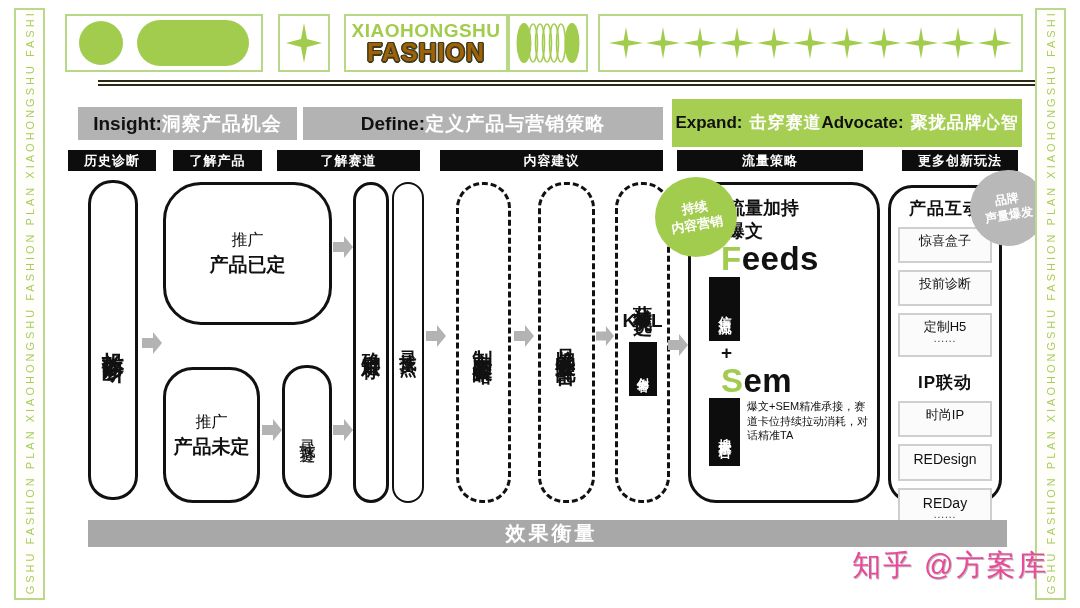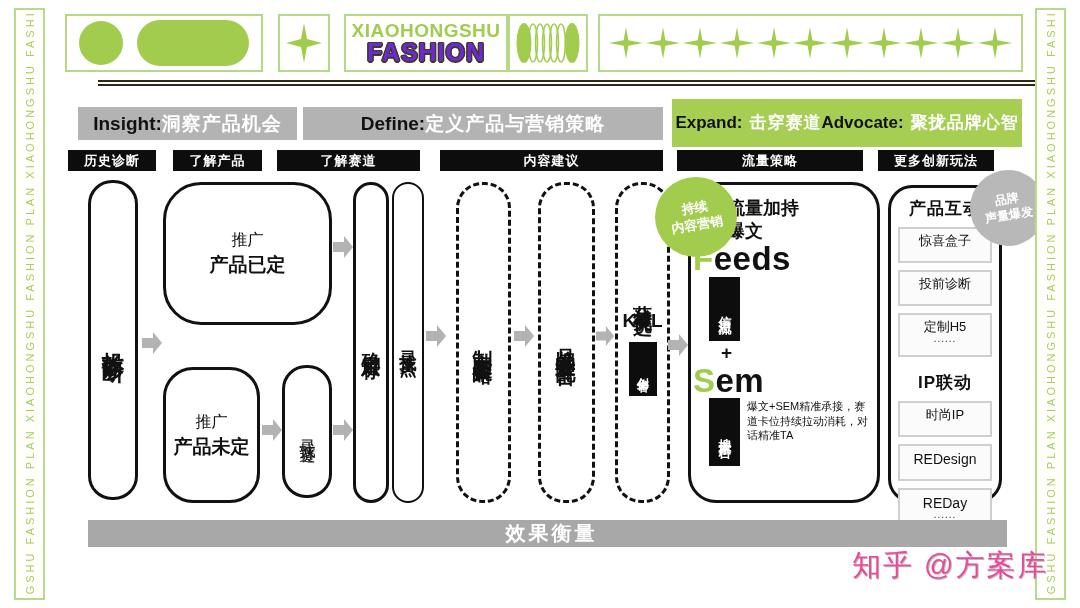--- a/index.html
+++ b/index.html
@@ -24,21 +24,21 @@
   }
 
   
   .bbox { top:14px; height:58px; border:2px solid #b7d884; background:#fff;
           display:flex; align-items:center; justify-content:center; }
   .circle-deco { width:44px; height:44px; border-radius:50%; background:#a2cc4d; }
   .pill-deco { width:112px; height:46px; border-radius:23px; background:#a2cc4d; margin-left:14px; }
   .brand-box { flex-direction:column; line-height:1; }
   .brand-top { color:#a2cc4d; font-weight:bold; font-size:19px; letter-spacing:0.5px; }
   .brand-bottom {
-    font-weight:bold; font-size:25px; letter-spacing:1px; color:#6d28d9;
+    font-weight:bold; font-size:25px; letter-spacing:1px; color:#a16207;
     text-shadow:-1.5px 0 #3f3d20, 1.5px 0 #3f3d20, 0 -1.5px #3f3d20, 0 1.5px #3f3d20,
                 -1px -1px #3f3d20, 1px 1px #3f3d20, -1px 1px #3f3d20, 1px -1px #3f3d20;
   }
   .stars-row { display:flex; width:100%; justify-content:space-around; align-items:center; padding:0 8px; }
 
   .divider { left:98px; top:80px; width:937px; height:6px;
              border-top:2px solid #2e2817; border-bottom:2px solid #2e2817; }
 
   
   .phase { display:flex; align-items:center; justify-content:center; }
@@ -69,21 +69,21 @@
   .kol-col { flex-direction:column; }
   .black-tag { background:#0d0d0d; color:#fff; display:flex; align-items:center;
                justify-content:center; }
   .creator-tag { width:28px; height:54px; font-size:12px; font-weight:bold;
                  writing-mode:vertical-rl; letter-spacing:1px; margin-top:10px; }
 
   
   .traffic-box { left:688px; top:182px; width:192px; height:321px;
                  border:3px solid #111; border-radius:28px; background:#fff; }
   .traffic-title { margin-top:12px; text-align:left; font-weight:bold; font-size:18px; line-height:1.25; }
-  .word { font-size:33px; font-weight:bold; margin-left:2px; line-height:1.05; letter-spacing:0.5px; }
+  .word { font-size:33px; font-weight:bold; margin-left:30px; line-height:1.05; letter-spacing:0.5px; }
   .word .lead { color:#a2cc4d; }
   .ad-row { display:flex; gap:7px; padding-left:18px; padding-right:6px; align-items:flex-start; }
   .ad-tag { width:31px; height:64px; font-size:13px; font-weight:bold;
             writing-mode:vertical-rl; letter-spacing:2px; flex:none; }
   .ad-desc { font-size:11px; line-height:1.32; padding-top:1px; }
   .plus { font-size:19px; font-weight:bold; margin:2px 0 0 30px; line-height:1.1; }
 
   
   .badge { border-radius:50%; color:#fff; font-weight:bold; display:flex;
            align-items:center; justify-content:center; text-align:center; z-index:3; }
@@ -198,21 +198,21 @@
     <span class="phase-en">Advocate:</span>
     <span class="phase-zh">聚拢品牌心智</span>
   </div>
 </div>
 
 <div class="abs tab" style="left:68px;width:88px">历史诊断</div>
 <div class="abs tab" style="left:173px;width:89px">了解产品</div>
 <div class="abs tab" style="left:277px;width:143px">了解赛道</div>
 <div class="abs tab" style="left:440px;width:223px">内容建议</div>
 <div class="abs tab" style="left:677px;width:186px">流量策略</div>
-<div class="abs tab" style="left:878px;width:116px">更多创新玩法</div>
+<div class="abs tab" style="left:902px;width:116px">更多创新玩法</div>
 
 <div class="abs node" style="left:88px;top:180px;width:50px;height:320px">
   <span class="vtext" style="font-size:22px;font-weight:bold">投前诊断</span>
 </div>
 
 <div class="abs node two-line" style="left:163px;top:182px;width:169px;height:143px;border-radius:38px">
   <span class="tl-top">推广</span>
   <span class="tl-bottom">产品已定</span>
 </div>
 

